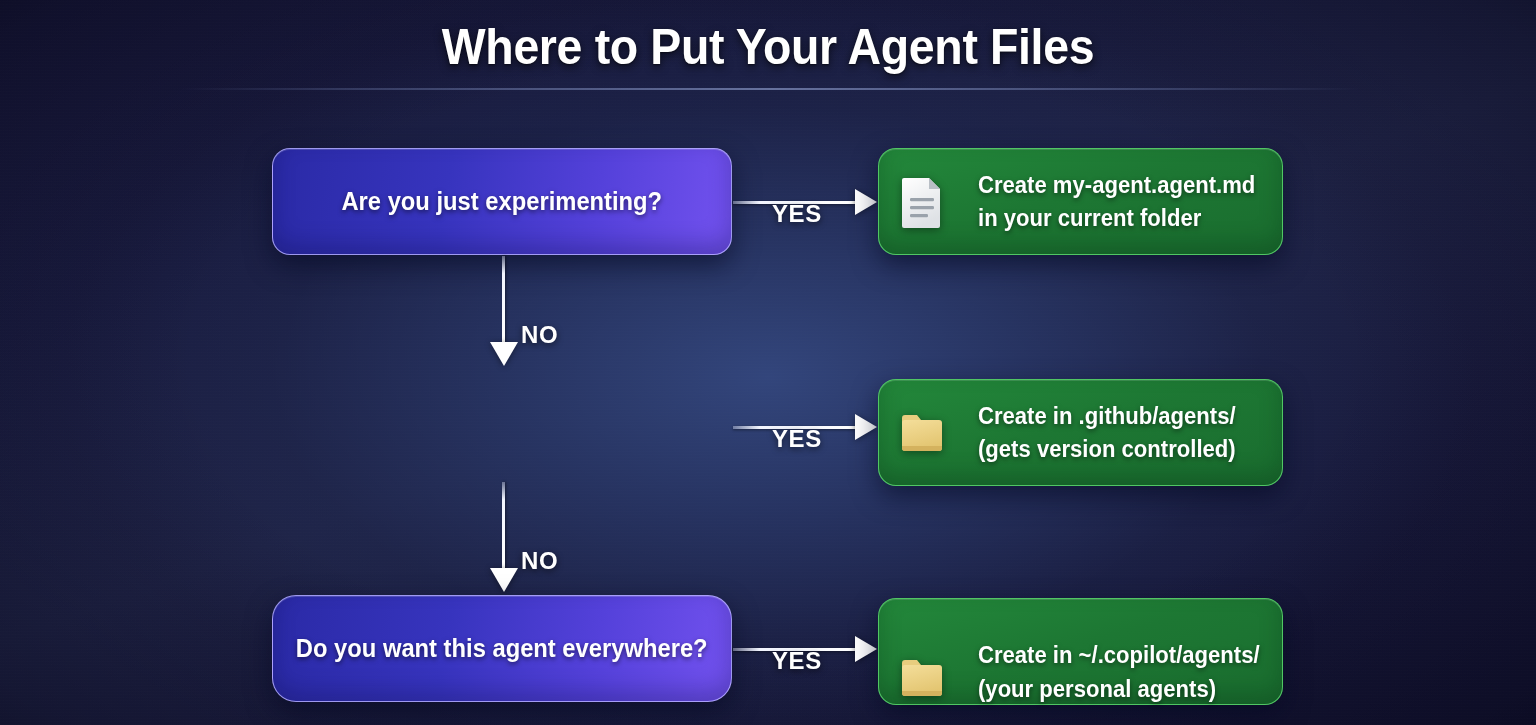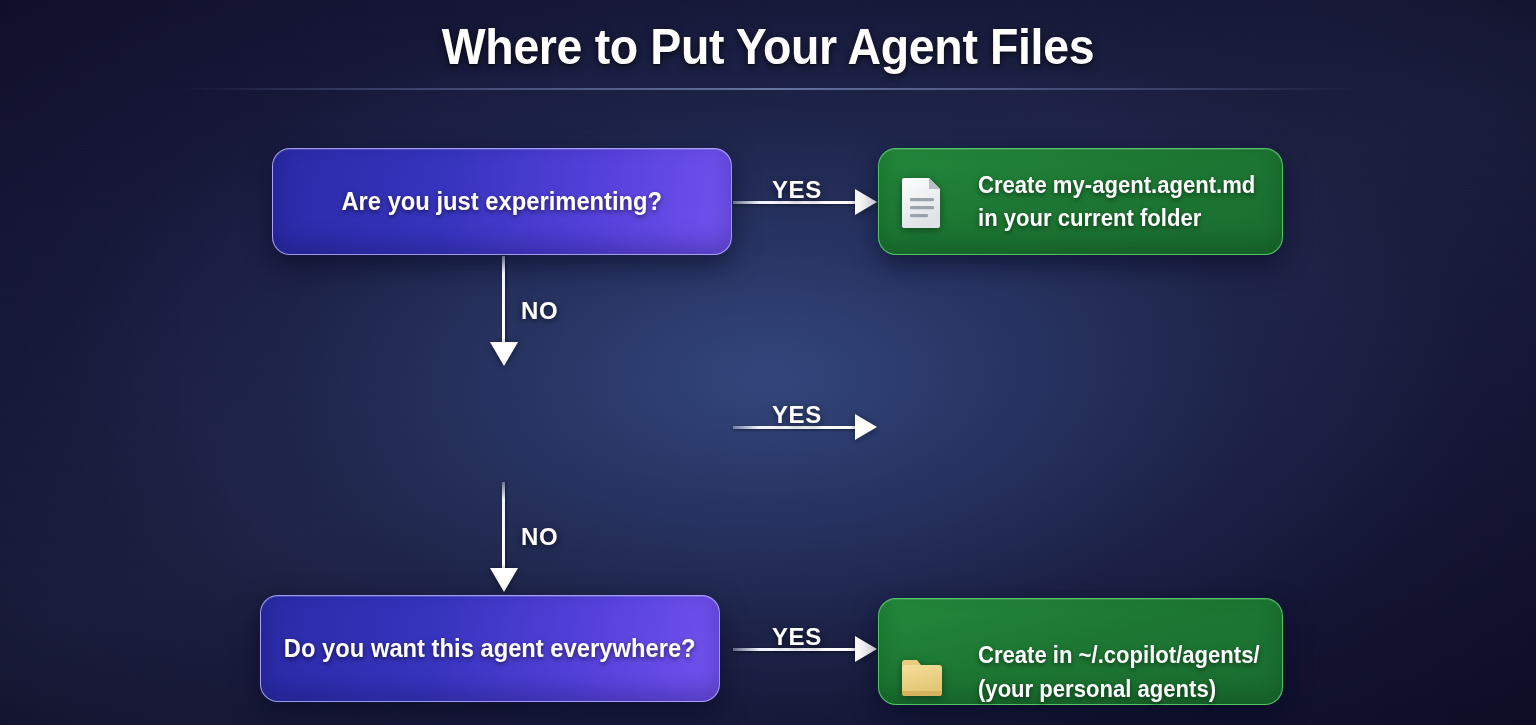--- a/index.html
+++ b/index.html
@@ -160,20 +160,21 @@
     filter: drop-shadow(0 1px 3px rgba(0,0,0,0.45));
   }
   .arrow-label {
     position: absolute;
     font-size: 24px;
     font-weight: bold;
     color: #ffffff;
     letter-spacing: 0.6px;
     text-shadow: 0 2px 6px rgba(0,0,0,0.60);
     white-space: nowrap;
+    margin-top: 24px;
   }
 
   .arrow-v {
     position: absolute;
     width: 40px;
   }
   .arrow-v .shaft {
     position: absolute;
     left: 18px; top: 0;
     width: 3px;
@@ -237,28 +238,45 @@
   </div>
   <div class="arrow-label" style="left:521px; top:297px;">NO</div>
 
 
   <div class="arrow-h" style="left:733px; top:401px; width:146px;">
     <div class="shaft" style="width:122px;"></div>
     <div class="head" style="left:122px;"></div>
   </div>
   <div class="arrow-label" style="left:772px; top:401px;">YES</div>
 
+  <div class="node action" style="left:878px; top:379px;">
+    <svg class="icon" viewBox="0 0 46 52">
+      <defs>
+        <linearGradient id="fgb" x1="0" y1="0" x2="0.3" y2="1">
+          <stop offset="0%" stop-color="#f4de9a"></stop>
+          <stop offset="100%" stop-color="#e3c571"></stop>
+        </linearGradient>
+      </defs>
+      <path d="M3 11 a3 3 0 0 1 3 -3 h12 l4 5 h8 a3 3 0 0 1 3 3 v6 h-30 z" fill="#e8cd7e"></path>
+      <path d="M3 16 a3 3 0 0 1 3 -3 h34 a3 3 0 0 1 3 3 v25 a3 3 0 0 1 -3 3 h-34 a3 3 0 0 1 -3 -3 z" fill="url(#fgb)"></path>
+      <path d="M3 39 h40 v2 a3 3 0 0 1 -3 3 h-34 a3 3 0 0 1 -3 -3 z" fill="#d4b25e"></path>
+    </svg>
+    <span class="node-text">
+      <span>Create in .github/agents/</span>
+      <span>(gets version controlled)</span>
+    </span>
+  </div>
 
   <div class="arrow-v" style="left:484px; top:482px; height:110px;">
     <div class="shaft" style="height:88px;"></div>
     <div class="head" style="top:86px;"></div>
   </div>
   <div class="arrow-label" style="left:521px; top:523px;">NO</div>
 
-  <div class="node decision" style="left:260px; top:595px;">
+  <div class="node decision" style="left:272px; top:595px;border-radius:24px;">
     <span class="node-text">Do you want this agent everywhere?</span>
   </div>
 
   <div class="arrow-h" style="left:733px; top:623px; width:146px;">
     <div class="shaft" style="width:122px;"></div>
     <div class="head" style="left:122px;"></div>
   </div>
   <div class="arrow-label" style="left:772px; top:623px;">YES</div>
 
   <div class="node action" style="left:878px; top:598px;align-items:flex-end;">

